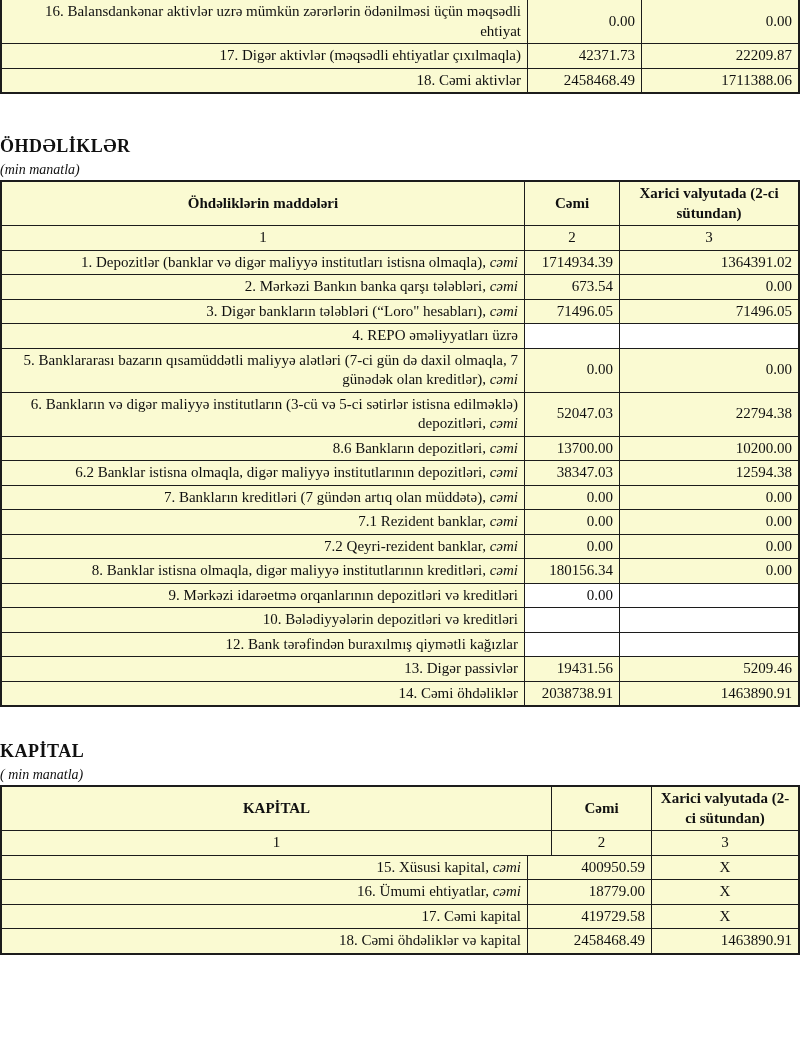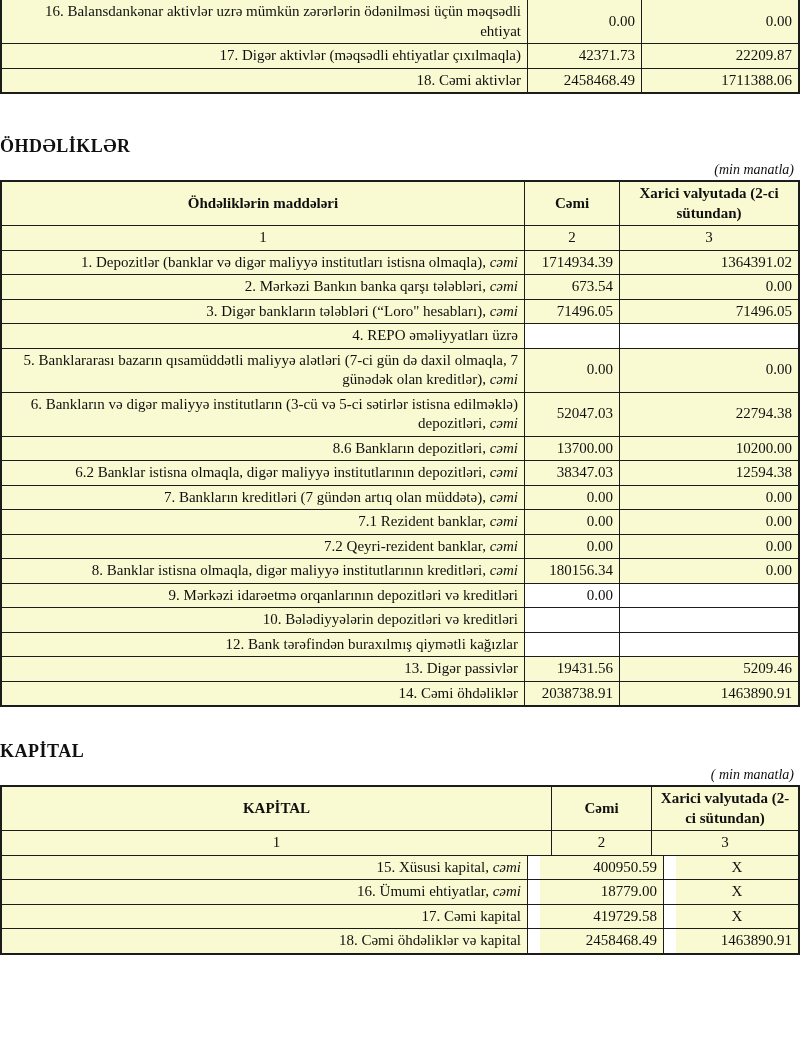--- a/index.html
+++ b/index.html
@@ -25,21 +25,21 @@
     box-sizing: border-box;
     font-size: 15px;
     line-height: 1.3;
     padding: 2px 6px;
   }
   .row > .wht { background: #ffffff; }
   
   .g-assets { grid-template-columns: 526px 114px auto; }
   .g-liab   { grid-template-columns: 523px 95px  auto; }
   .g-caph   { grid-template-columns: 550px 100px auto; }
-  .g-capb   { grid-template-columns: 526px 124px auto; gap: 12px; }
+  .g-capb   { grid-template-columns: 526px 124px auto; }
 
   .c1 { border-right: 1.5px solid #1c1c1c; text-align: right; }
   .c2 {
     border-right: 1.5px solid #1c1c1c;
     display: flex; align-items: center; justify-content: flex-end;
     padding-right: 10px;
   }
   .c3 {
     display: flex; align-items: center; justify-content: flex-end;
     padding-right: 14px;
@@ -57,21 +57,21 @@
 
   .sec-title {
     font-weight: bold;
     font-size: 18px;
     letter-spacing: 0.5px;
     margin: 0;
   }
   .title-liab { margin-top: 42px; }
   .title-cap  { margin-top: 34px; }
   .unit-note {
-    text-align: right;
+    text-align: left;
     font-style: italic;
     font-size: 14px;
     padding-right: 6px;
     margin-top: 5px;
     margin-bottom: 2px;
   }
 </style>
 </head>
 <body>
 

